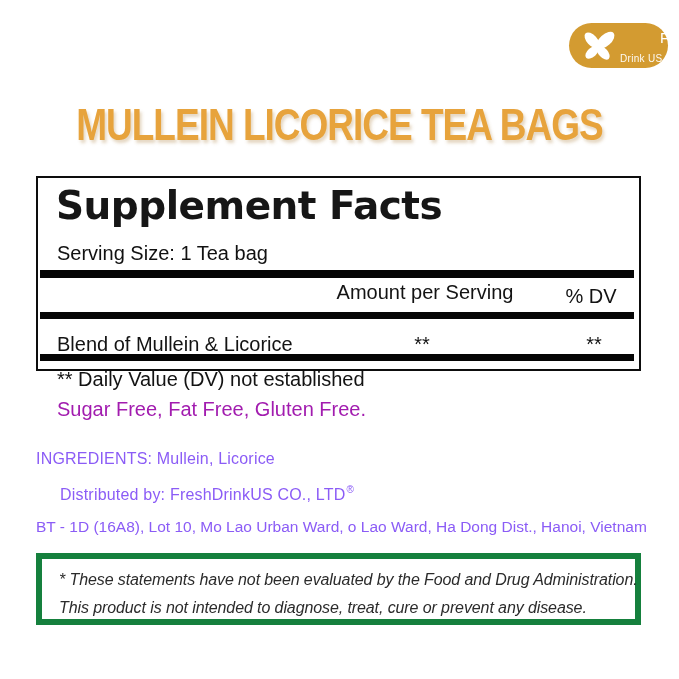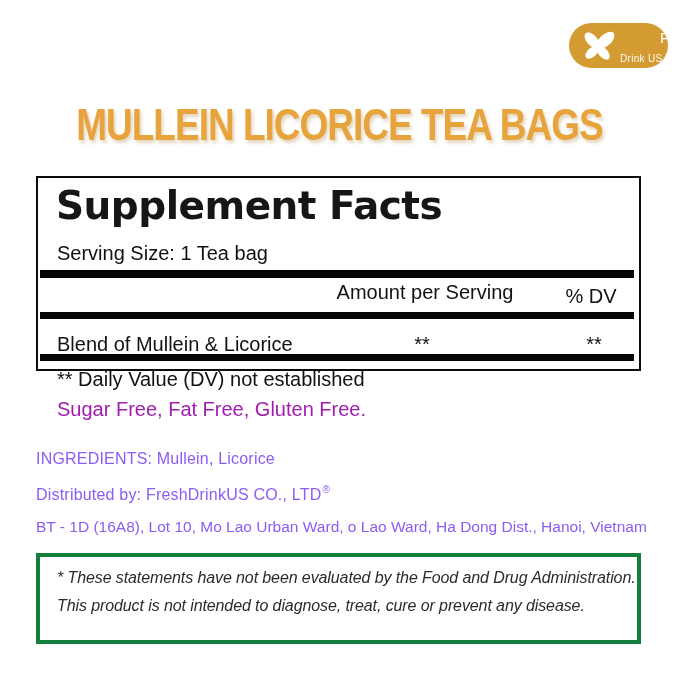--- a/index.html
+++ b/index.html
@@ -46,27 +46,27 @@
   #col-dv{position:absolute;left:553px;top:4px;transform:translateX(-50%);font-size:20px;color:#131313;white-space:nowrap;}
   #data-row{position:absolute;left:0;right:0;top:143px;height:32px;margin-top:8px;}
   #row-name{position:absolute;left:19px;top:4px;font-size:20px;color:#131313;white-space:nowrap;}
   #row-amount{position:absolute;left:384px;top:4px;transform:translateX(-50%);font-size:20px;color:#131313;}
   #row-dv{position:absolute;left:556px;top:4px;transform:translateX(-50%);font-size:20px;color:#131313;}
   #footnote-1{position:absolute;left:19px;top:187px;font-size:20px;line-height:28px;color:#131313;white-space:nowrap;}
   #footnote-2{position:absolute;left:19px;top:217px;font-size:20px;line-height:28px;color:#a21caf;white-space:nowrap;}
   
   .detail-line{position:absolute;left:36px;color:#8b5cf6;white-space:nowrap;}
   #ingredients-line{top:450px;font-size:16px;letter-spacing:.2px;}
-  #distributed-line{top:486px;font-size:16px;letter-spacing:.2px;}
+  #distributed-line{top:486px;font-size:16px;letter-spacing:.2px;margin-left:24px;}
   #registered-mark{font-size:10px;position:relative;top:-7px;left:1px;}
   #address-line{top:518px;font-size:15.5px;letter-spacing:0;}
   
   #disclaimer-box{
-    position:absolute;left:36px;top:553px;width:605px;height:91px;
-    border:4px solid #15803d;box-sizing:border-box;background:#fff;
+    position:absolute;left:36px;top:553px;width:605px;height:72px;
+    border:6px solid #15803d;box-sizing:border-box;background:#fff;
   }
   .disclaimer-line{
     position:absolute;left:17px;font-size:16px;font-style:italic;
     color:#2b2b2b;line-height:20px;white-space:nowrap;letter-spacing:-.1px;
   }
   #disclaimer-line1{top:11px;}
   #disclaimer-line2{top:39px;}
 </style>
 </head>
 <body>

